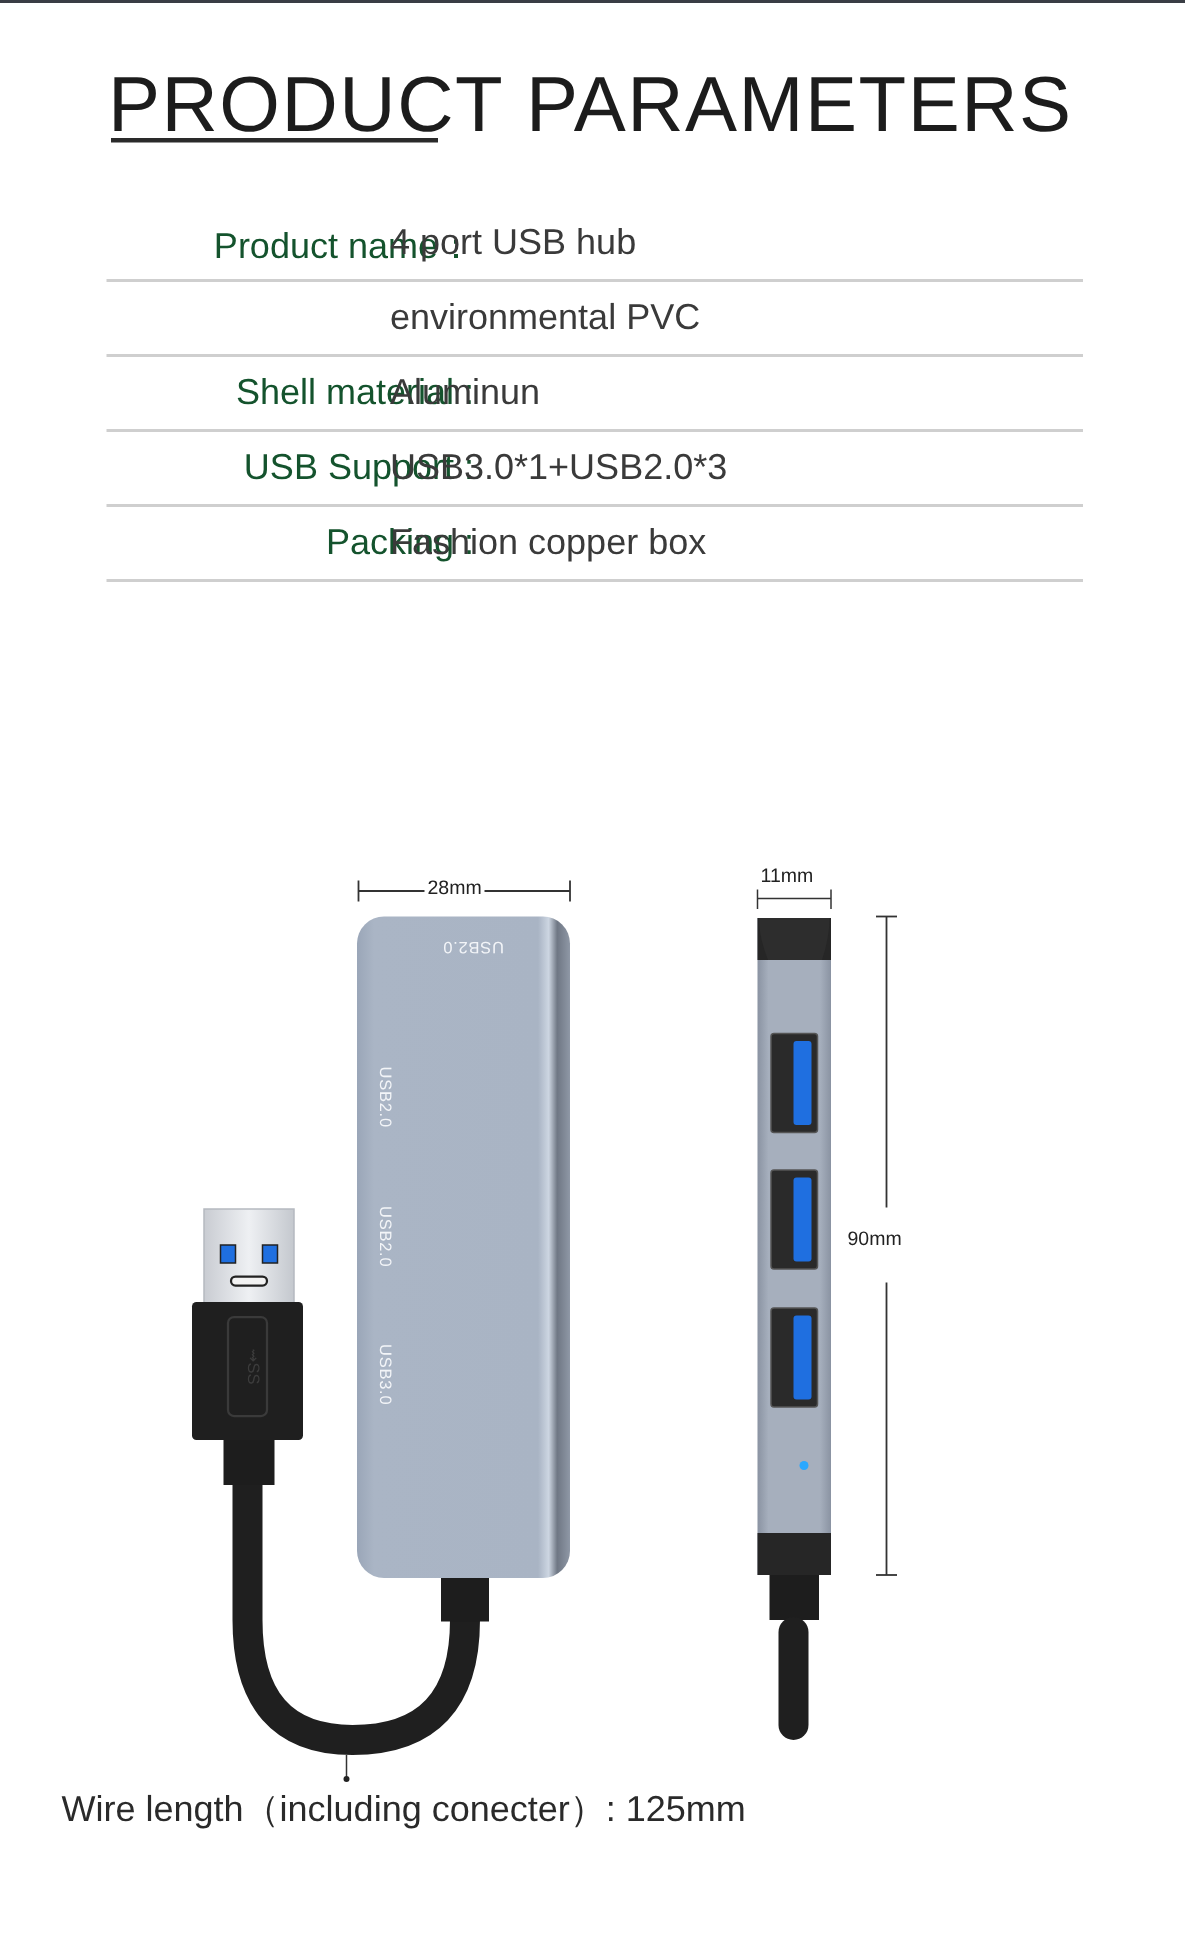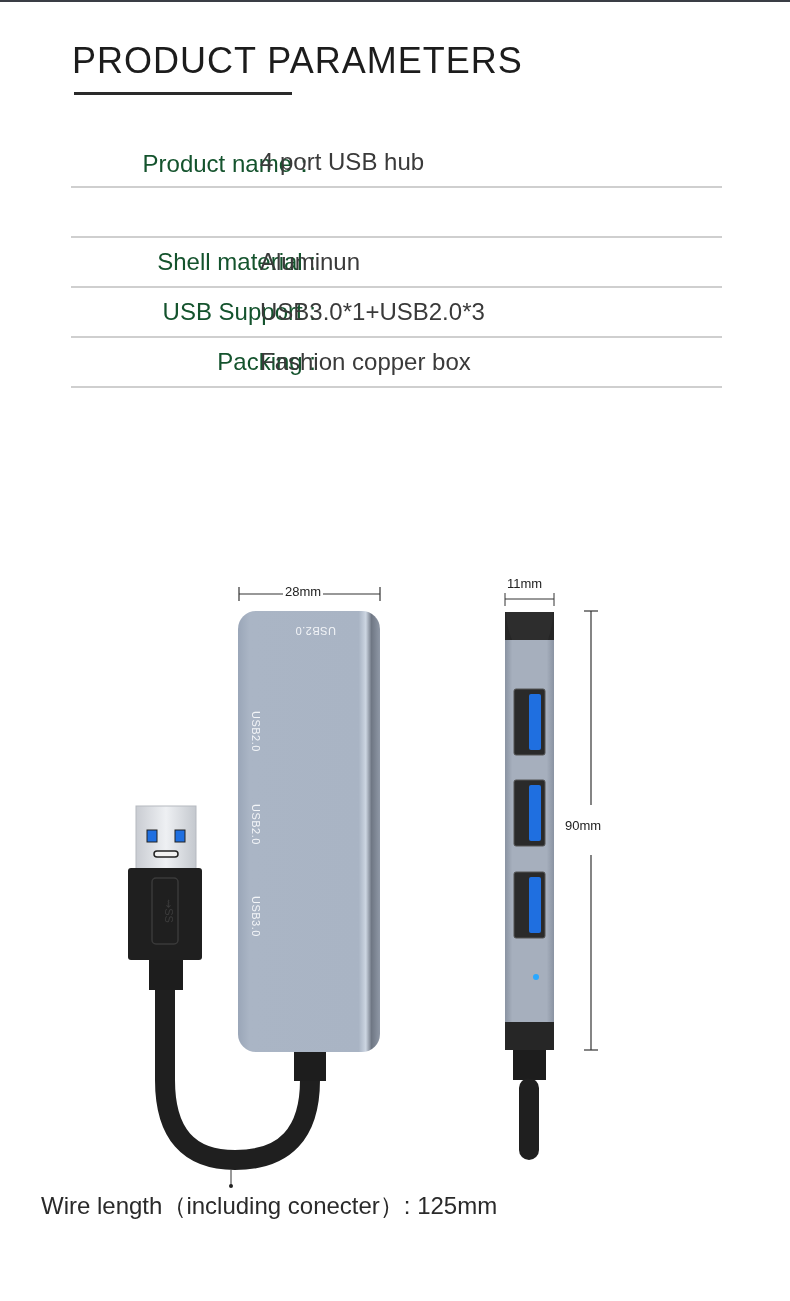--- a/index.html
+++ b/index.html
@@ -1,21 +1,21 @@
 <!DOCTYPE html>
 <html><head>
   <meta charset="utf-8">
   <style>
     * { margin: 0; padding: 0; box-sizing: border-box; }
     html, body { width: 790px; height: 1301px; background: #ffffff; overflow: hidden; }
     body { position: relative; font-family: "Liberation Sans", "DejaVu Sans", sans-serif; color: #333; }
 
     .top-border { position: absolute; left: 0; top: 0; width: 790px; height: 2px; background: #3a3d45; }
 
-    .title { position: absolute; left: 72px; top: 40px; font-size: 36px; letter-spacing: 1px; color: #1c1c1c; font-weight: normal; }
+    .title { position: absolute; left: 72px; top: 40px; font-size: 52px; letter-spacing: 1px; color: #1c1c1c; font-weight: normal; }
     .title-underline { position: absolute; left: 74px; top: 92px; width: 218px; height: 3px; background: #2a2a2a; }
 
     .params { position: absolute; left: 71px; top: 138px; width: 651px; }
     .param-row { position: relative; height: 50px; border-bottom: 2px solid #cfcfcf; }
     .param-label { position: absolute; right: 406px; top: 10px; font-size: 24px; color: #14532d; white-space: nowrap; text-align: right; }
     .param-value { position: absolute; left: 189px; top: 10px; font-size: 24px; color: #3a3a3a; white-space: nowrap; }
 
     .dim-label { position: absolute; font-size: 13px; color: #222; background: #fff; padding: 0 2px; }
 
     .usb-text { position: absolute; font-size: 11px; color: #f3f5f8; letter-spacing: 0.5px; }
@@ -31,20 +31,21 @@
 
 <h1 class="title">PRODUCT PARAMETERS</h1>
 <div class="title-underline"></div>
 
 <div class="params">
   <div class="param-row">
     <span class="param-label">Product name：</span>
     <span class="param-value">4 port USB hub</span>
   </div>
   <div class="param-row">
+    <span class="param-value">environmental PVC</span>
   </div>
   <div class="param-row">
     <span class="param-label">Shell material :</span>
     <span class="param-value">Aluminun</span>
   </div>
   <div class="param-row">
     <span class="param-label">USB Support :</span>
     <span class="param-value">USB3.0*1+USB2.0*3</span>
   </div>
   <div class="param-row">

